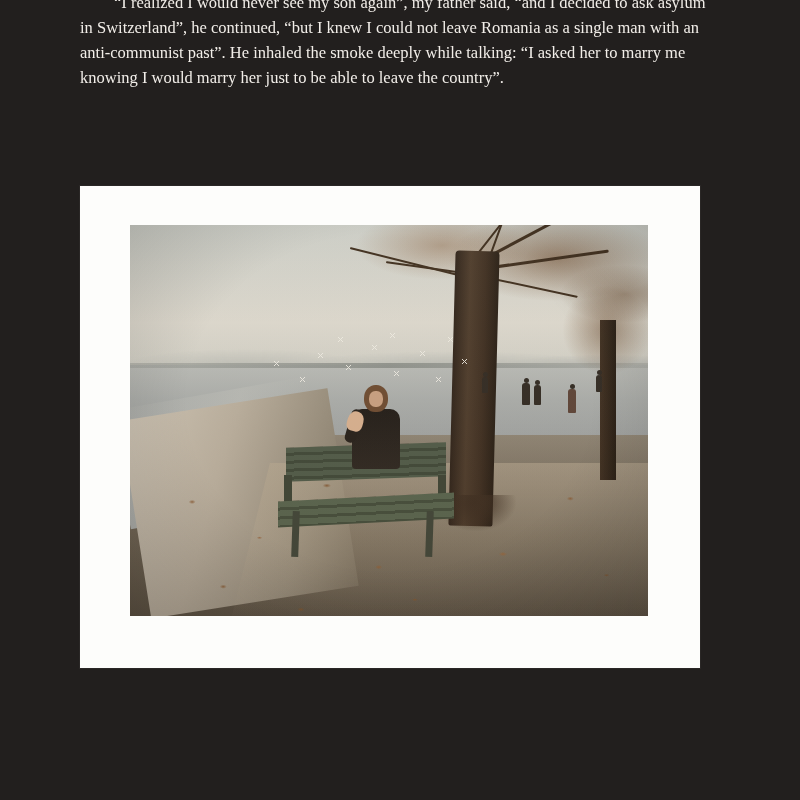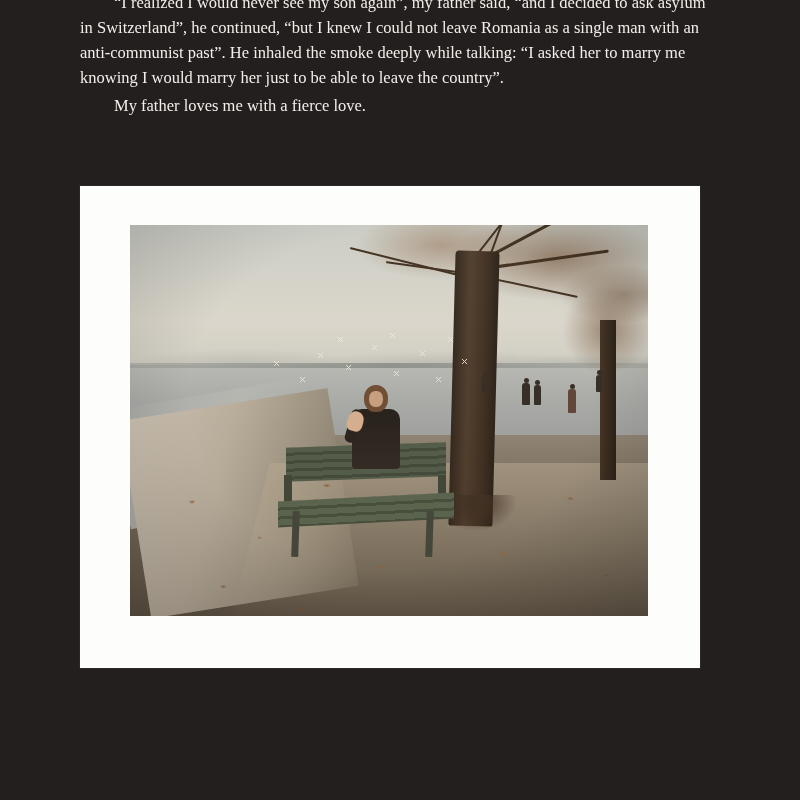--- a/index.html
+++ b/index.html
@@ -341,21 +341,20 @@
     pointer-events: none;
   }
 </style>
 </head>
 <body>
 
 <div class="page">
 
   <div class="text-block">
     <p class="para para-clip">“I realized I would never see my son again”, my father said, “and I decided to ask asylum in Switzerland”, he continued, “but I knew I could not leave Romania as a single man with an anti-communist past”. He inhaled the smoke deeply while talking: “I asked her to marry me knowing I would marry her just to be able to leave the country”.</p>
-    <p class="para">My father loves me with a fierce love.</p>
   </div>
 
   <div class="photo-mount">
     <div class="photo-frame">
       <div class="photo">
 
         <div class="sky"></div>
         <div class="hills"></div>
         <div class="lake"></div>
         <div class="shoreline"></div>

